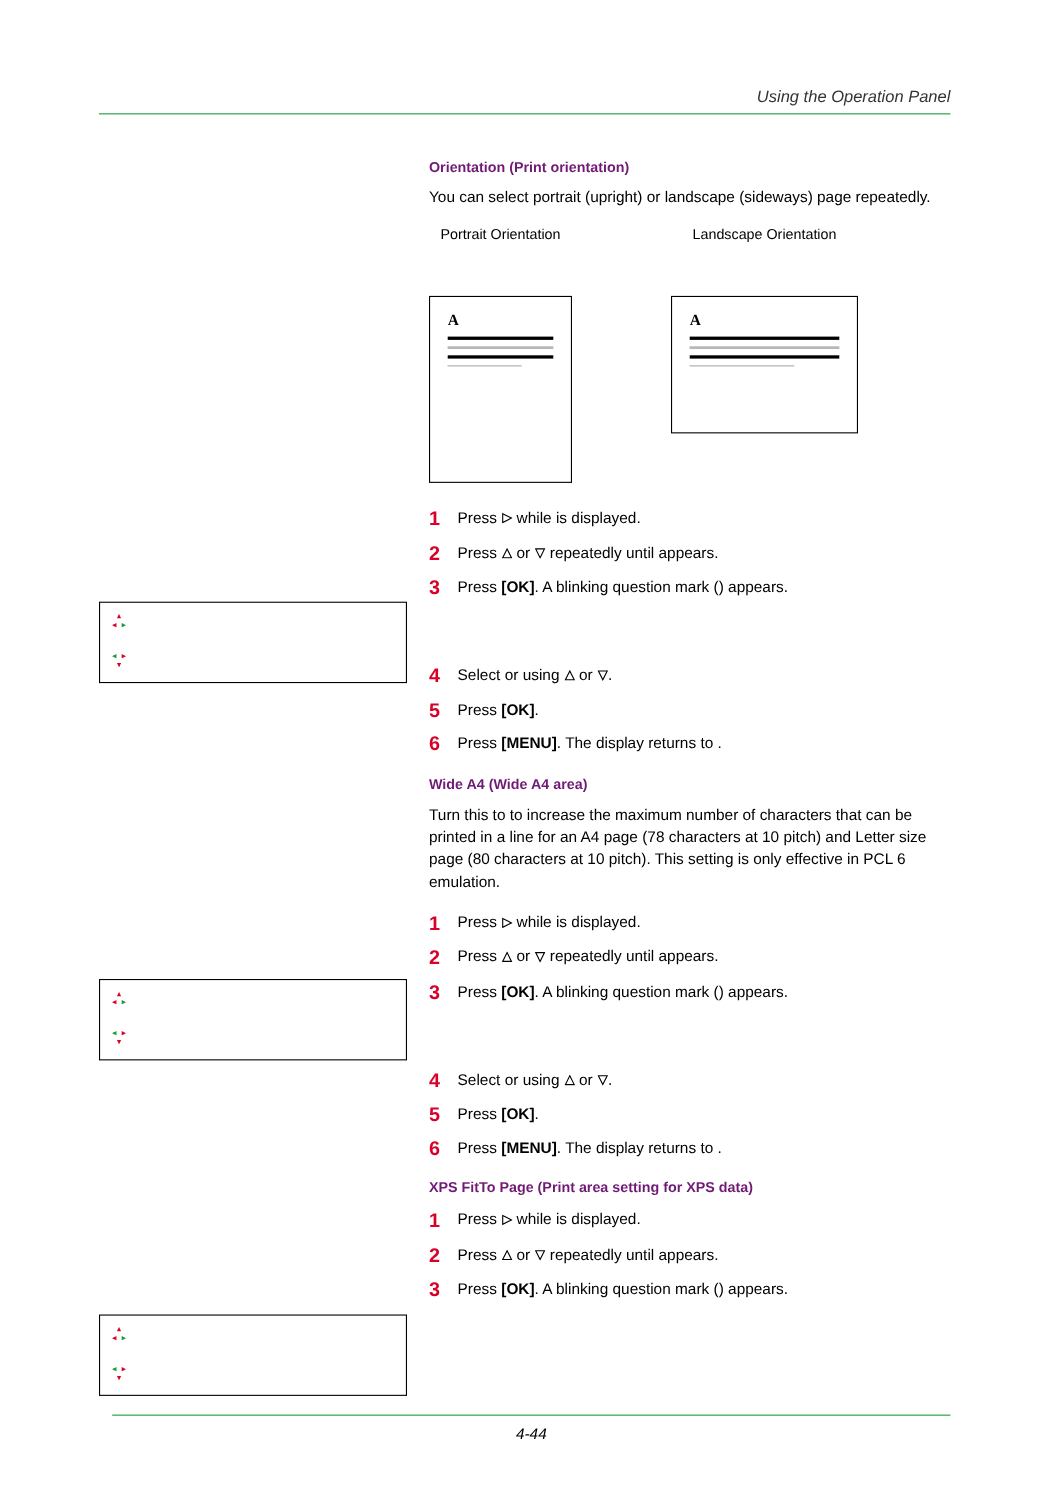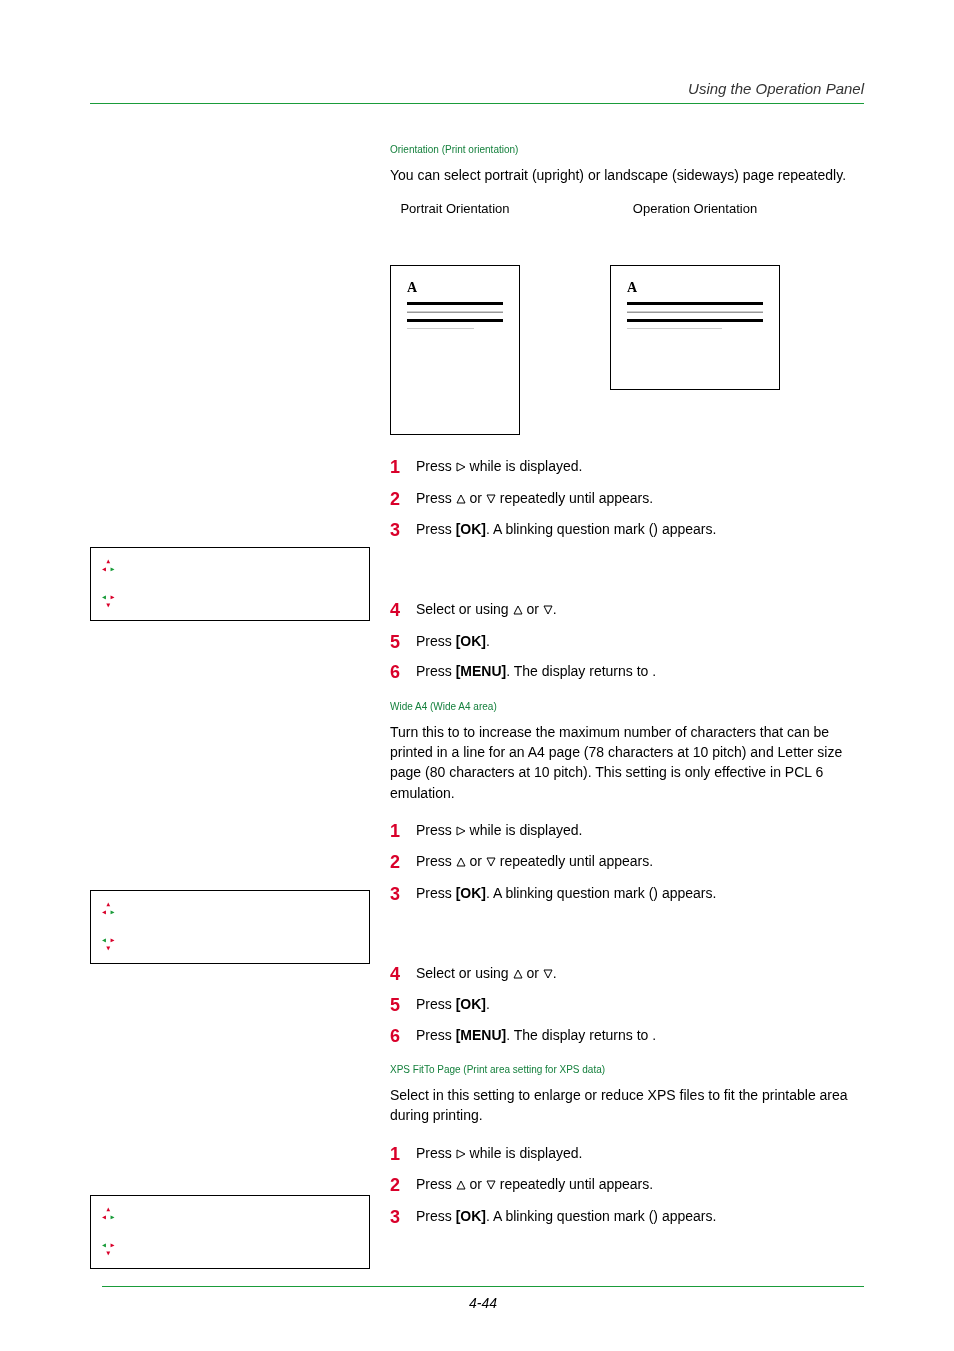--- a/index.html
+++ b/index.html
@@ -2,21 +2,21 @@
 <html><head>
 <meta charset="utf-8">
 <style>
   * { box-sizing: border-box; margin: 0; padding: 0; }
   html, body { width: 954px; height: 1351px; background: #fff; font-family: Arial, Helvetica, sans-serif; }
   .page { width: 954px; height: 1351px; position: relative; padding: 80px 90px 0 90px; }
   .header-rule-wrap { position: relative; }
   .header-text { text-align: right; font-style: italic; color: #333; font-size: 15px; padding-bottom: 6px; }
   .header-rule { border-bottom: 1px solid #1a9c3a; }
   .content { margin-left: 300px; margin-top: 40px; }
-  .blue-head { color: #15803d; font-weight: normal; font-size: 10px; margin-bottom: 10px; }
+  .blue-head { color: #701a75; font-weight: bold; font-size: 13px; margin-bottom: 10px; }
   .body-text { font-size: 14px; color: #000; line-height: 1.45; margin-bottom: 16px; }
   .orientation-row { display: flex; gap: 90px; margin-top: 6px; margin-bottom: 20px; }
   .orient-col { display: flex; flex-direction: column; align-items: center; gap: 39px; }
   .orient-label { font-size: 13px; color: #000; margin-bottom: 10px; }
   .page-box { border: 1px solid #000; background: #fff; position: relative; padding: 14px 16px; }
   .portrait { width: 130px; height: 170px; }
   .landscape { width: 170px; height: 125px; }
   .page-box .a { font-size: 14px; font-weight: bold; font-family: "Times New Roman", serif; }
   .page-box .line { height: 3px; background: #000; margin-top: 6px; }
   .page-box .line.thin { height: 1.5px; background: #999; border-top: 1px solid #ccc; }
@@ -52,21 +52,21 @@
         <div class="orient-label">Portrait Orientation</div>
         <div class="page-box portrait">
           <div class="a">A</div>
           <div class="line"></div>
           <div class="line thin"></div>
           <div class="line"></div>
           <div class="line thin" style="width:70%"></div>
         </div>
       </div>
       <div class="orient-col">
-        <div class="orient-label">Operation Orientation</div>
+        <div class="orient-label">Landscape Orientation</div>
         <div class="page-box landscape">
           <div class="a">A</div>
           <div class="line"></div>
           <div class="line thin"></div>
           <div class="line"></div>
           <div class="line thin" style="width:70%"></div>
         </div>
       </div>
     </div>
 
@@ -115,21 +115,20 @@
       <li><span>Select </span><span> or </span><span> using </span><span class="tri"><svg width="10" height="10">
               <polygon points="5,1 9,9 1,9" fill="none" stroke="#000" stroke-width="1"></polygon>
             </svg></span><span> or </span><span class="tri"><svg width="10" height="10">
               <polygon points="1,1 9,1 5,9" fill="none" stroke="#000" stroke-width="1"></polygon>
             </svg></span><span>.</span></li>
       <li><span>Press </span><b>[OK]</b><span>.</span></li>
       <li><span>Press </span><b>[MENU]</b><span>. The display returns to </span><span>.</span></li>
     </ol>
 
     <div class="blue-head">XPS FitTo Page (Print area setting for XPS data)</div>
-    <div class="body-text">Select       in this setting to enlarge or reduce XPS files to fit the printable area during printing.</div>
 
     <ol class="steps">
       <li><span>Press </span><span class="tri"><svg width="10" height="10">
               <polygon points="1,1 9,5 1,9" fill="none" stroke="#000" stroke-width="1"></polygon>
             </svg></span><span> while </span><span> is displayed.</span></li>
       <li><span>Press </span><span class="tri"><svg width="10" height="10">
               <polygon points="5,1 9,9 1,9" fill="none" stroke="#000" stroke-width="1"></polygon>
             </svg></span><span> or </span><span class="tri"><svg width="10" height="10">
               <polygon points="1,1 9,1 5,9" fill="none" stroke="#000" stroke-width="1"></polygon>
             </svg></span><span> repeatedly until </span><span> appears.</span></li>

